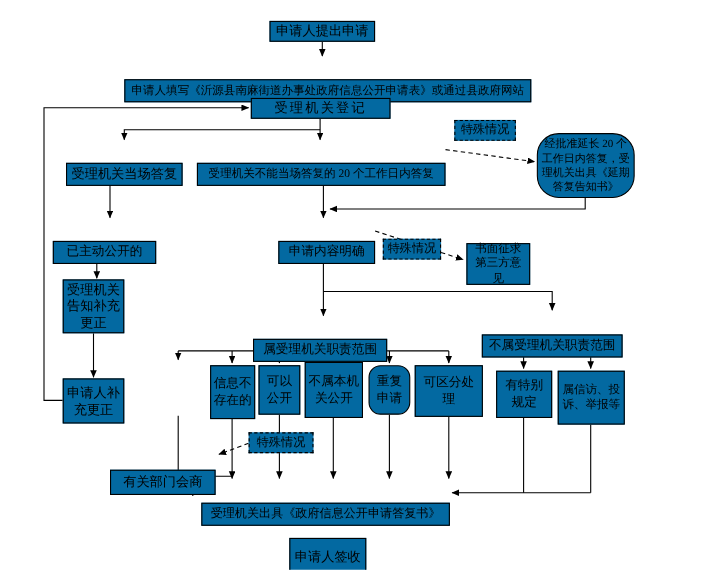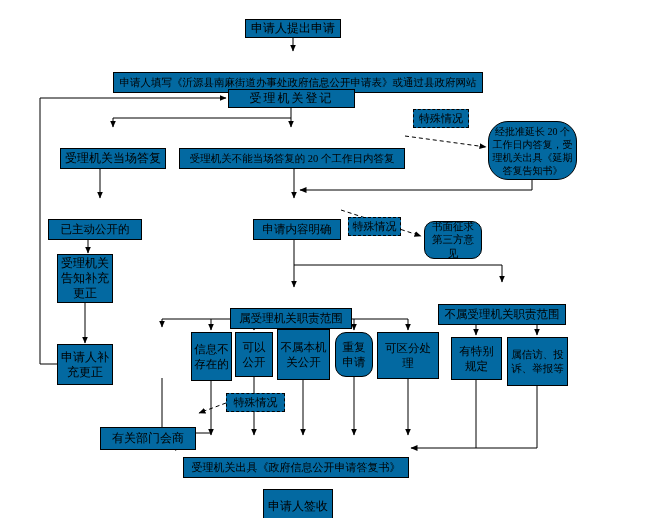--- a/index.html
+++ b/index.html
@@ -101,21 +101,21 @@
   <div class="node dashed fs11" style="left:413px; top:109px; width:56px; height:19px;">特殊情况</div>
 
   <div class="node fs10" style="left:488px; top:121px; width:89px; height:59px;border-radius:20px;">经批准延长 20 个工作日内答复，受理机关出具《延期答复告知书》</div>
 
   <div class="node fs115 nowrap" style="left:48px; top:199px; width:94px; height:21px;">已主动公开的</div>
 
   <div class="node fs115 nowrap" style="left:253px; top:199px; width:88px; height:21px;">申请内容明确</div>
 
   <div class="node dashed fs11" style="left:348px; top:217px; width:53px; height:19px;">特殊情况</div>
 
-  <div class="node fs105" style="left:424px; top:221px; width:58px; height:38px;border-radius:10px;">书面征求第三方意见</div>
+  <div class="node fs105" style="left:424px; top:221px; width:58px; height:38px;">书面征求第三方意见</div>
 
   <div class="node" style="left:57px; top:254px; width:56px; height:49px;">受理机关告知补充更正</div>
 
   <div class="node fs115 nowrap" style="left:230px; top:288px; width:122px; height:21px;">属受理机关职责范围</div>
 
   <div class="node fs115 nowrap" style="left:438px; top:284px; width:128px; height:21px;">不属受理机关职责范围</div>
 
   <div class="node" style="left:57px; top:344px; width:56px; height:41px;">申请人补充更正</div>
 
 

